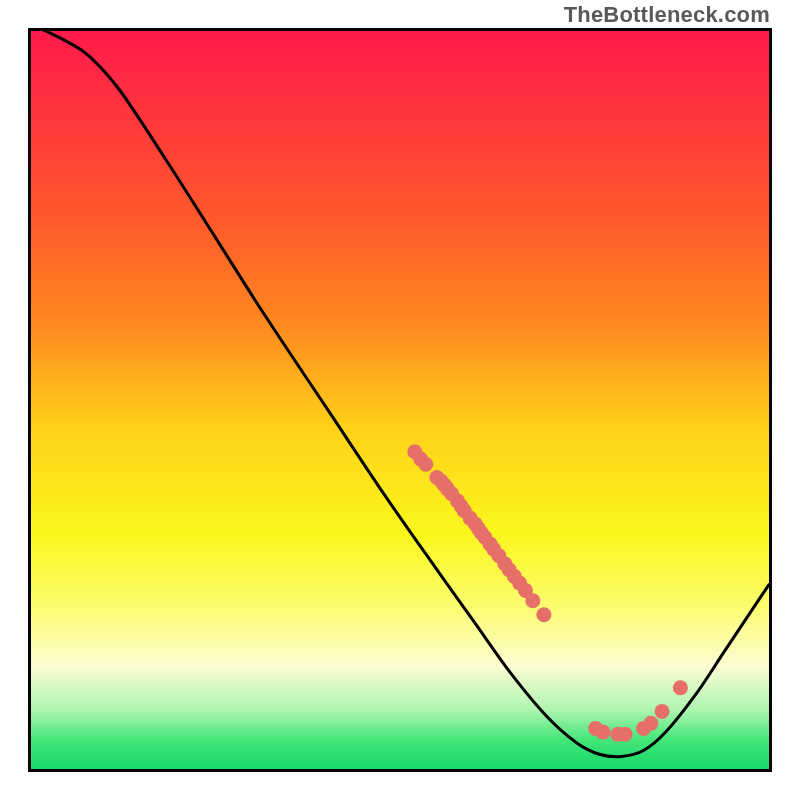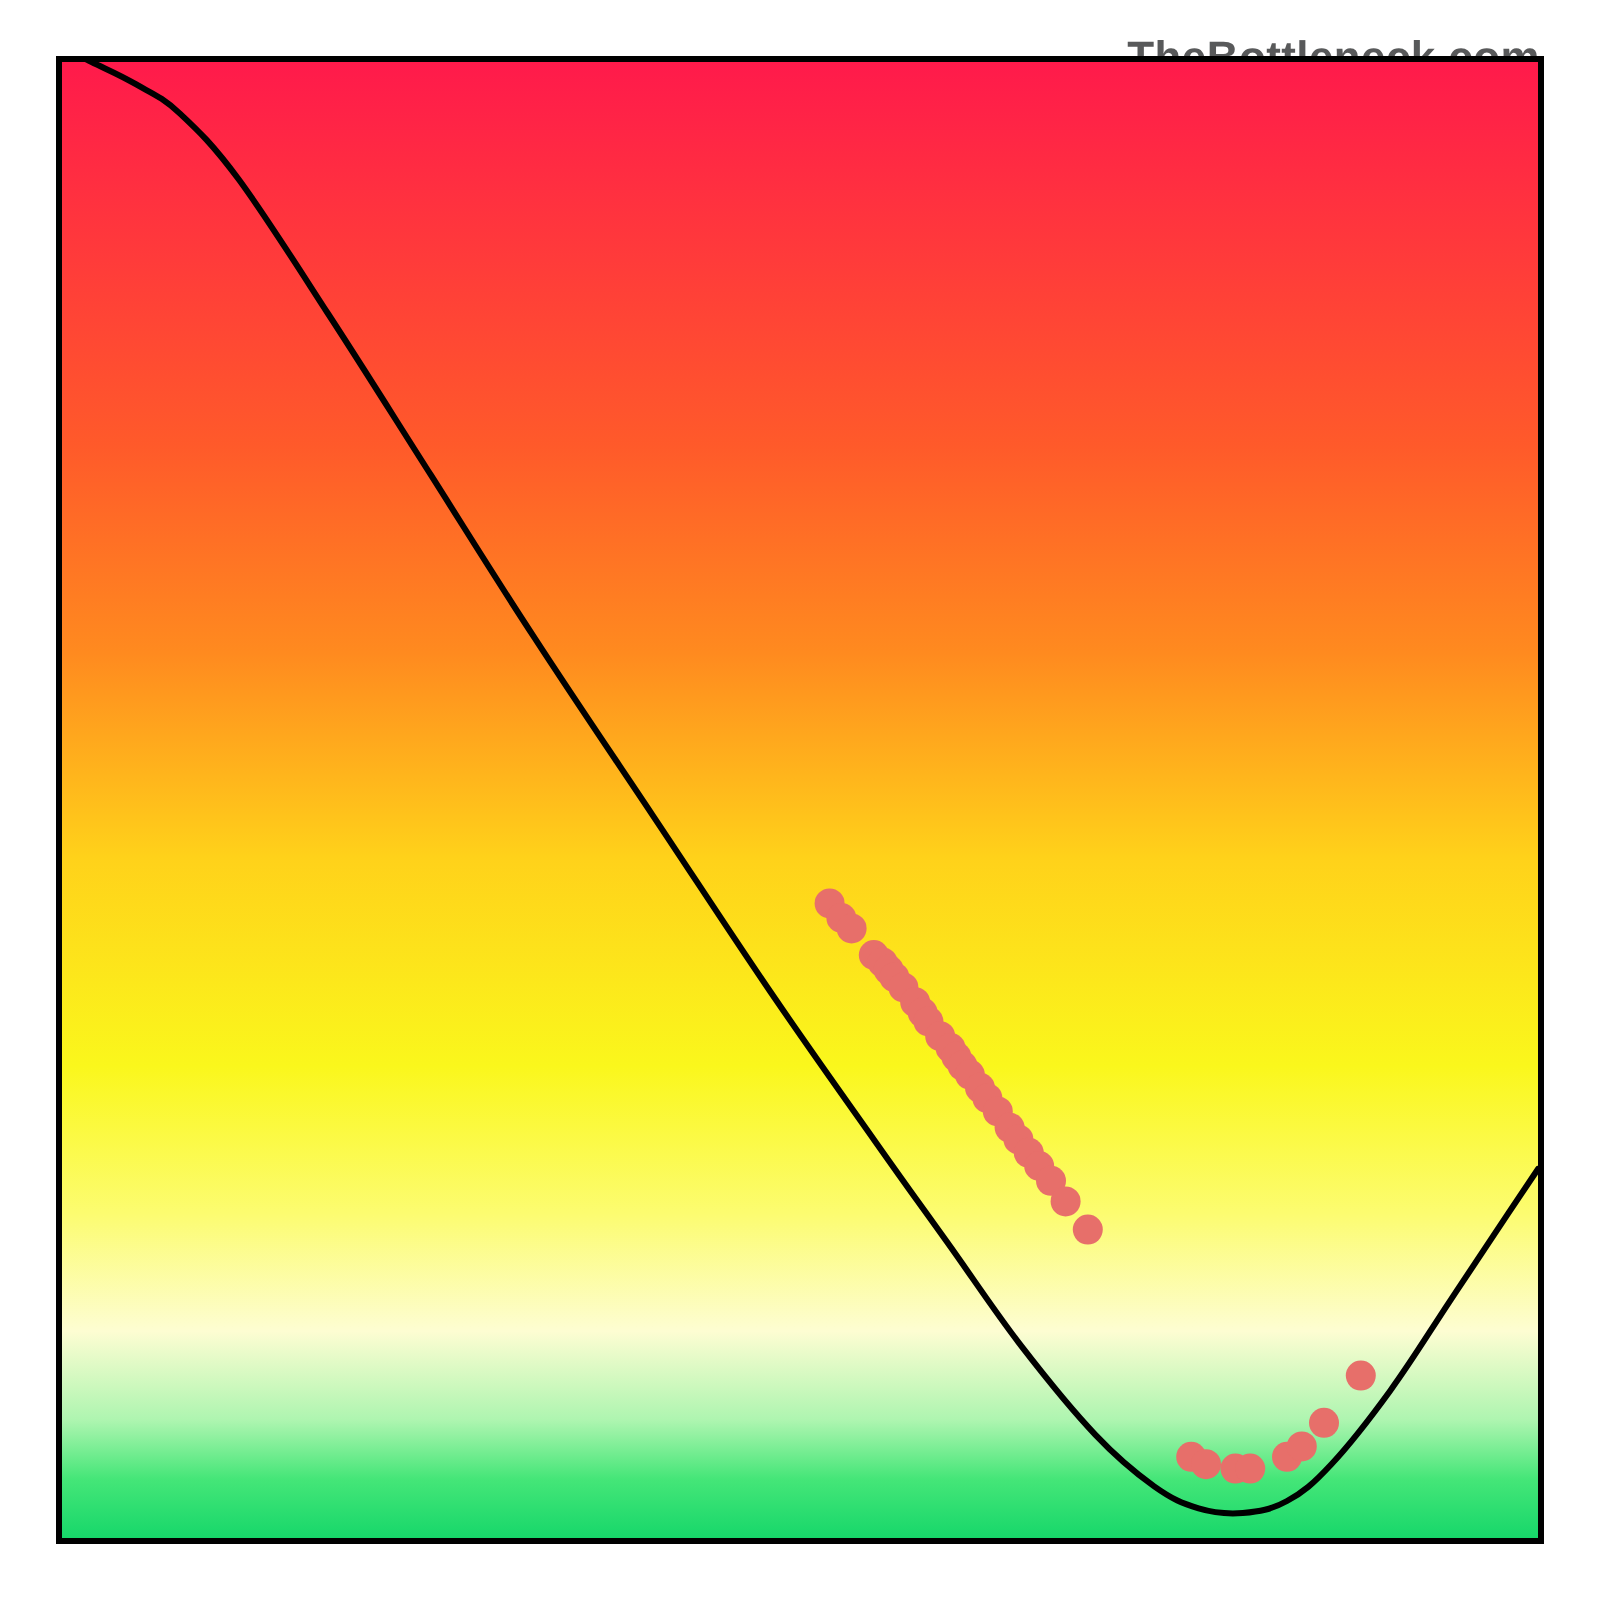--- a/index.html
+++ b/index.html
@@ -22,21 +22,21 @@
     left: 28px;
     top: 28px;
     width: 744px;
     height: 744px;
     border: 3px solid #000;
     box-sizing: border-box;
     overflow: hidden;
   }
   .watermark {
     position: absolute;
-    top: 16px;
+    top: 2px;
     right: 30px;
     font-size: 22px;
     font-weight: 600;
     color: #58595a;
     letter-spacing: 0.2px;
   }
   svg {
     display: block;
     width: 100%;
     height: 100%;

